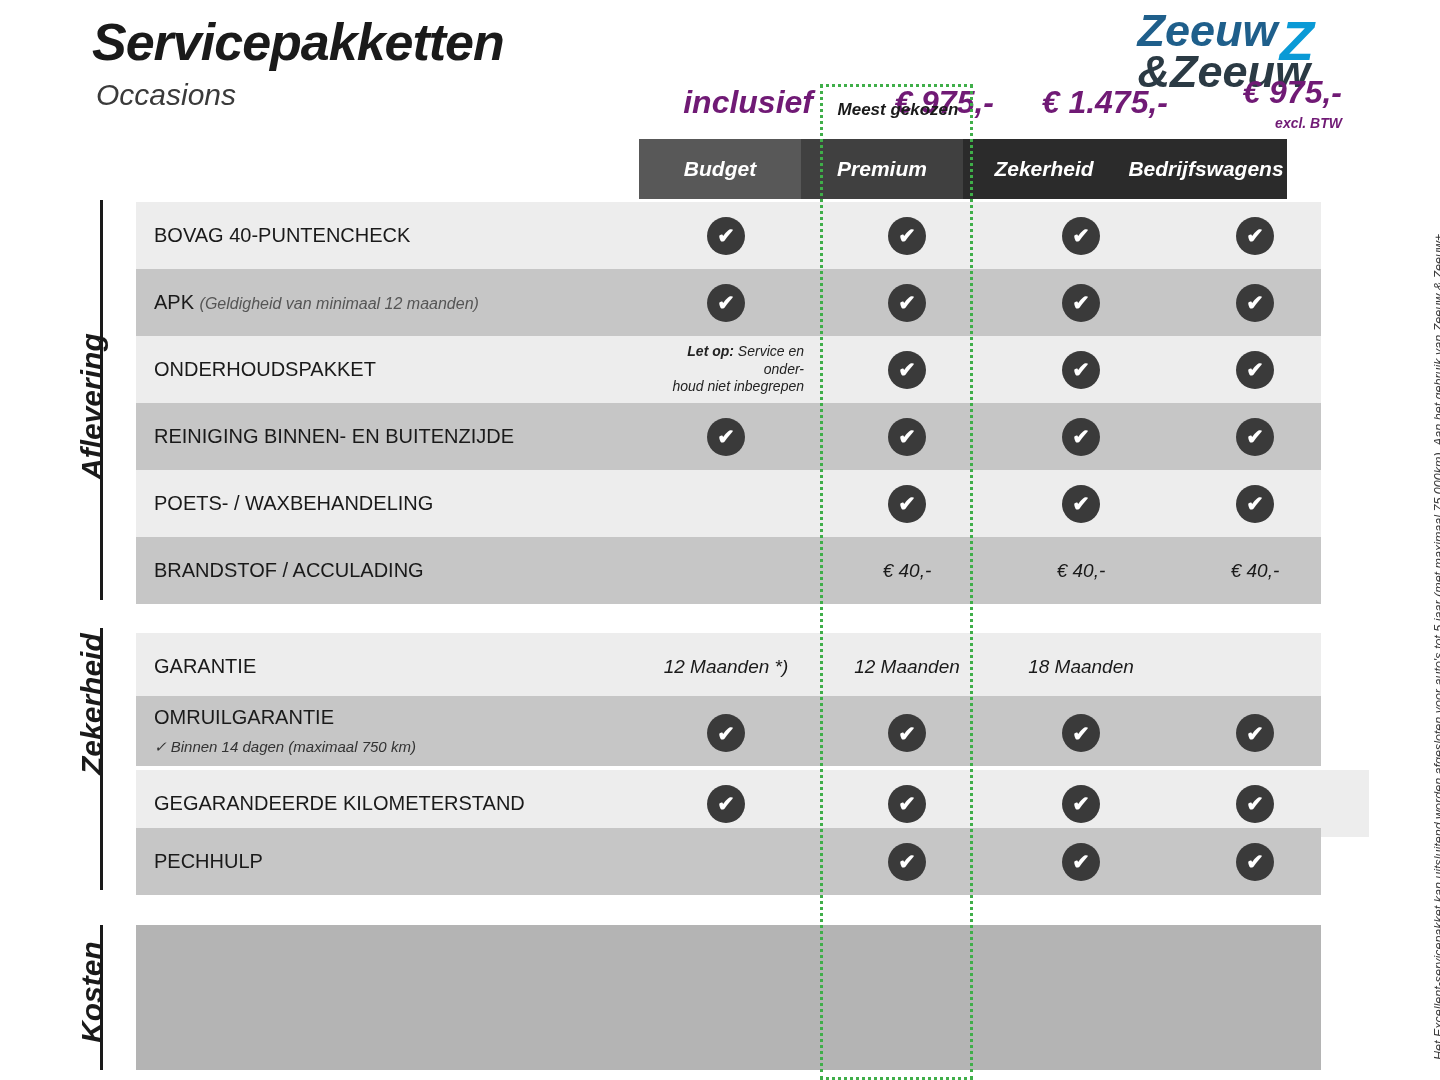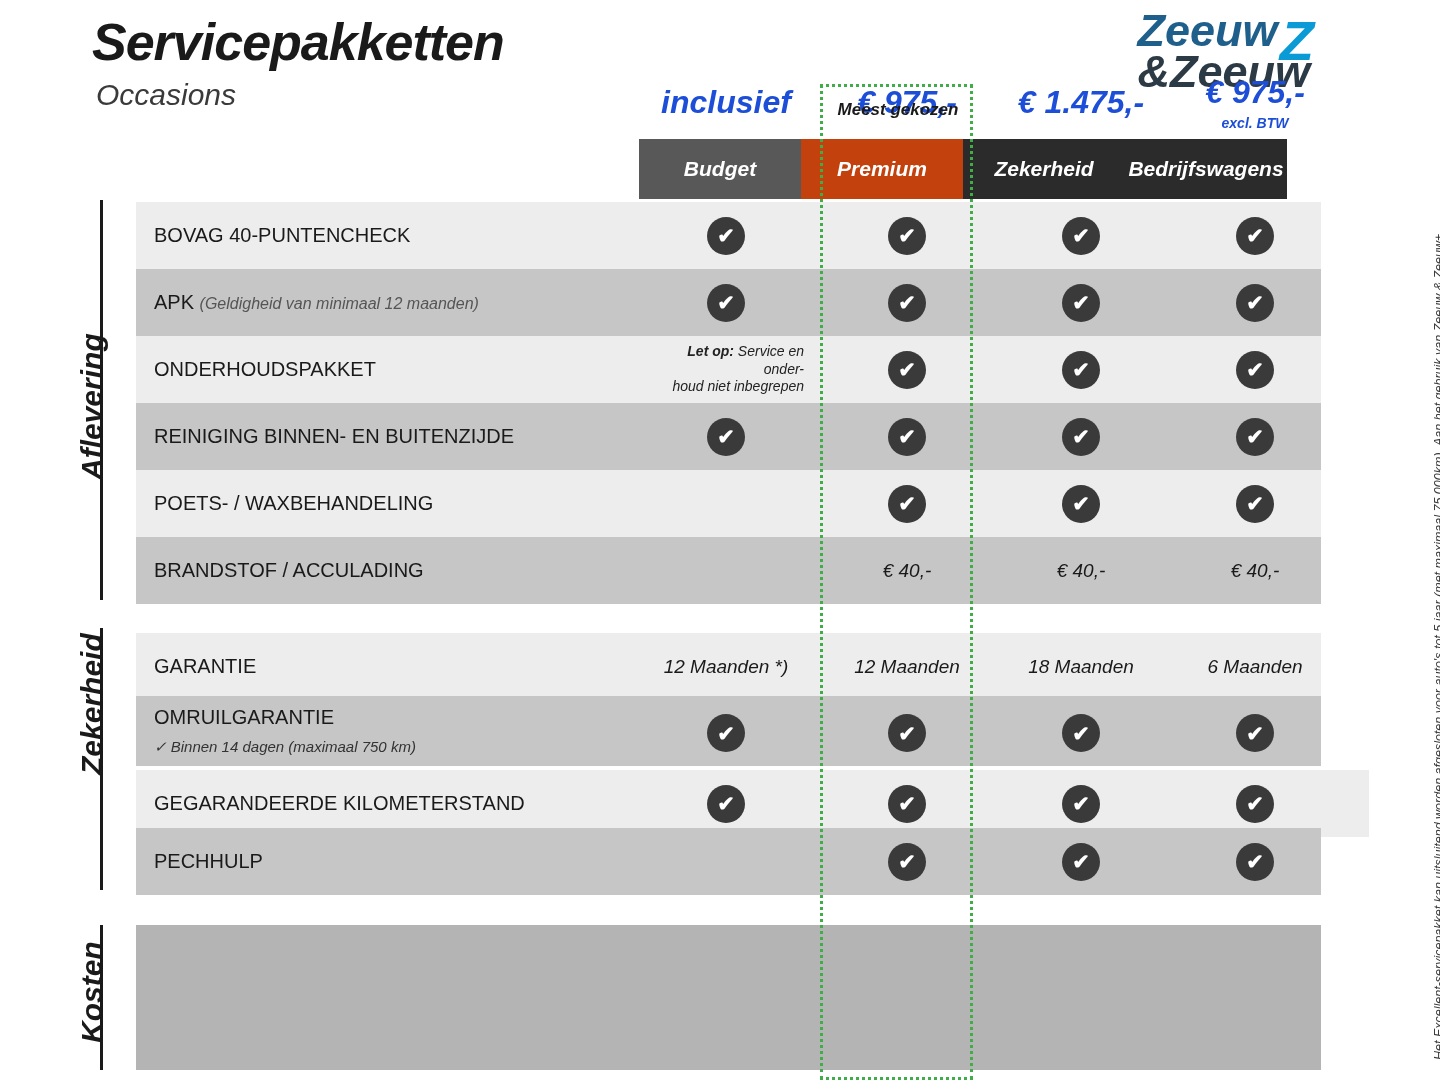--- a/index.html
+++ b/index.html
@@ -76,21 +76,21 @@
     height: 60px;
     display: flex;
     align-items: center;
     justify-content: center;
     color: #ffffff;
     font-size: 21px;
     font-weight: bold;
     font-style: italic;
   }
   .colhead.budget   { background: #585858; }
-  .colhead.premium  { background: #c2410c; font-style: italic; }
+  .colhead.premium  { background: #404040; font-style: italic; }
   .colhead.excellent{ background: #2b2b2b; }
   .colhead.bedrijf  { background: #2b2b2b; }
 
   
   .highlight {
     position: absolute;
     left: 820px; top: 84px;
     width: 153px;
     height: 996px;
     border: 3px dotted #3fae49;
@@ -208,27 +208,27 @@
     left: 136px; top: 925px;
     width: 1185px; height: 145px;
     background: #b4b4b4;
   }
   .price {
     position: absolute;
     top: 0; height: 145px;
     width: 174px;
     display: flex;
     flex-direction: column;
-    align-items: center;
+    align-items: flex-end;
     justify-content: flex-end;
     padding-bottom: 24px;
     box-sizing: border-box;
     font-weight: bold;
     font-style: italic;
-    color: #1d4ed8;
+    color: #701a75;
     white-space: nowrap;
   }
   .price .amt { font-size: 32px; }
   .price .excl { font-size: 14px; margin-top: 4px; }
 
   
   .disclaimer {
     position: absolute;
     right: 10px; top: 130px;
     width: 930px;
@@ -378,23 +378,20 @@
   <div class="row-label"><span>GARANTIE</span></div>
   <div class="cell c1">
       <span class="txtcell">12 Maanden *)</span>
     </div>
   <div class="cell c2">
       <span class="txtcell">12 Maanden</span>
     </div>
   <div class="cell c3">
       <span class="txtcell">18 Maanden</span>
     </div>
-  <div class="cell c4">
-      <span class="txtcell">6 Maanden</span>
-    </div>
 </div>
 
 <div class="row dark" style="top:696px; height:70px;">
   <div class="row-label" style="top:10px;"><span>OMRUILGARANTIE</span></div>
   <div class="row-sub" style="top:42px;">✓   Binnen 14 dagen (maximaal 750 km)</div>
   <div class="cell c1" style="height:74px;">
       <span class="check">✔</span>
     </div>
   <div class="cell c2" style="height:74px;">
       <span class="check">✔</span>

